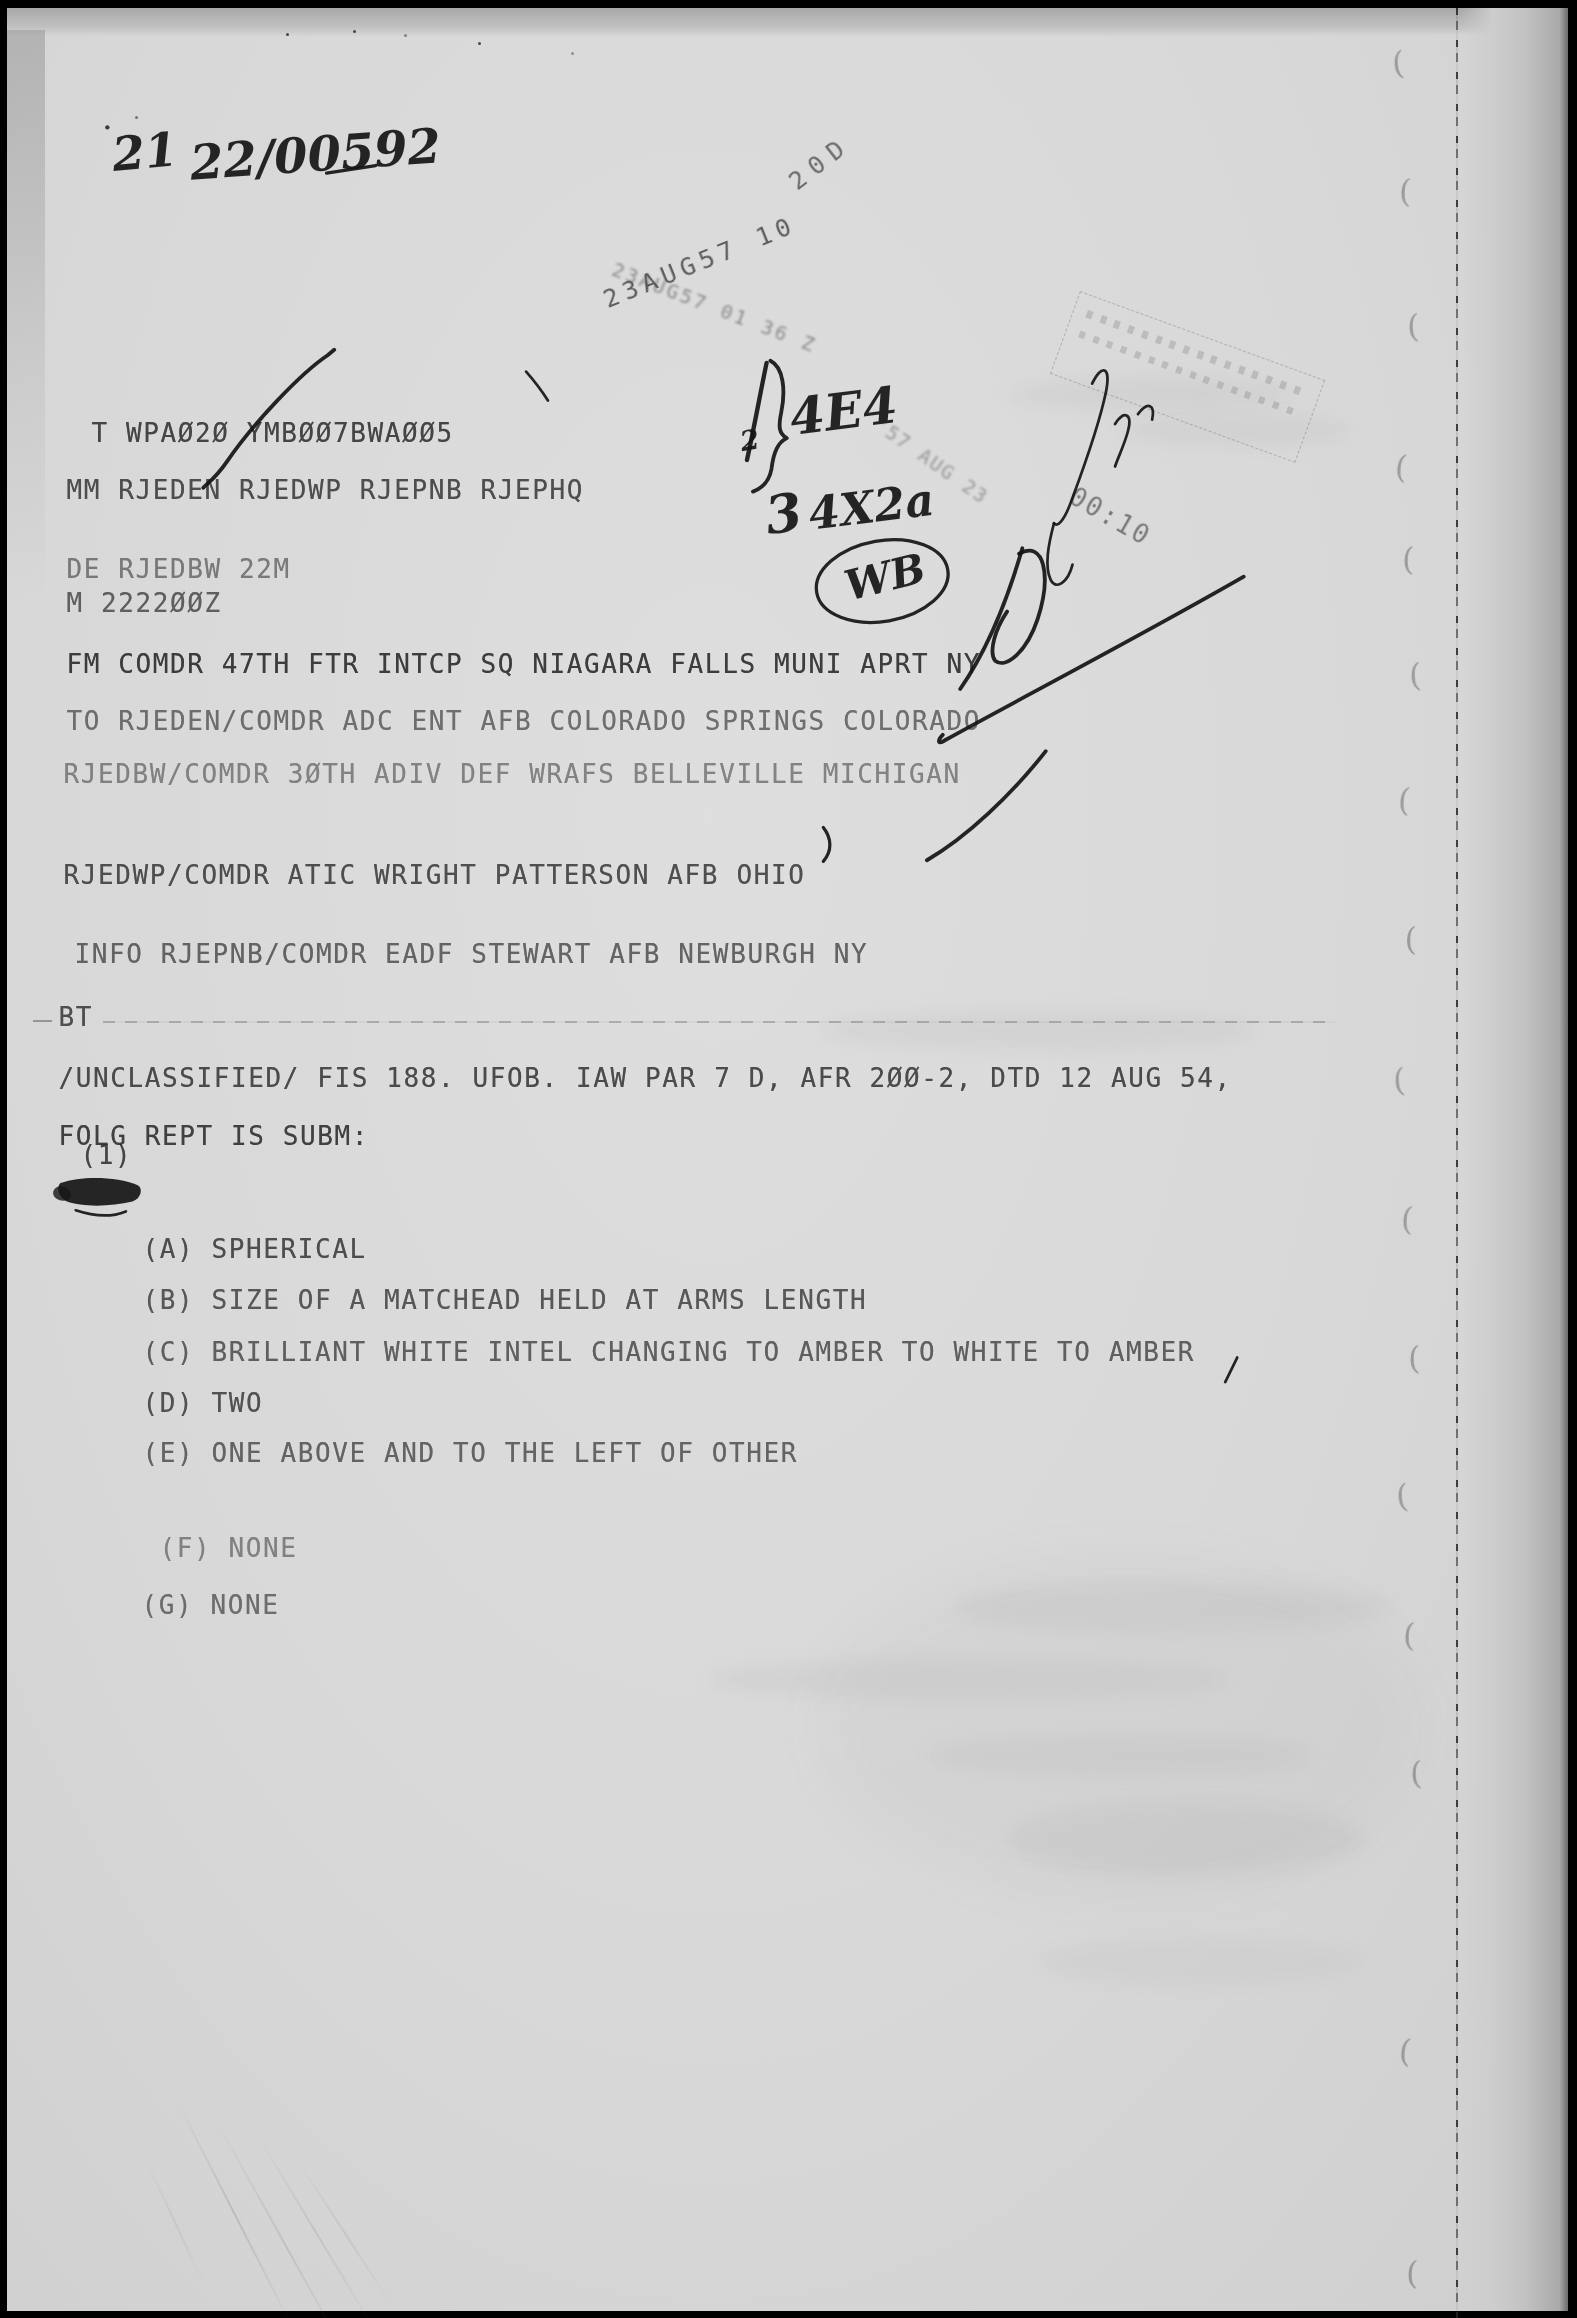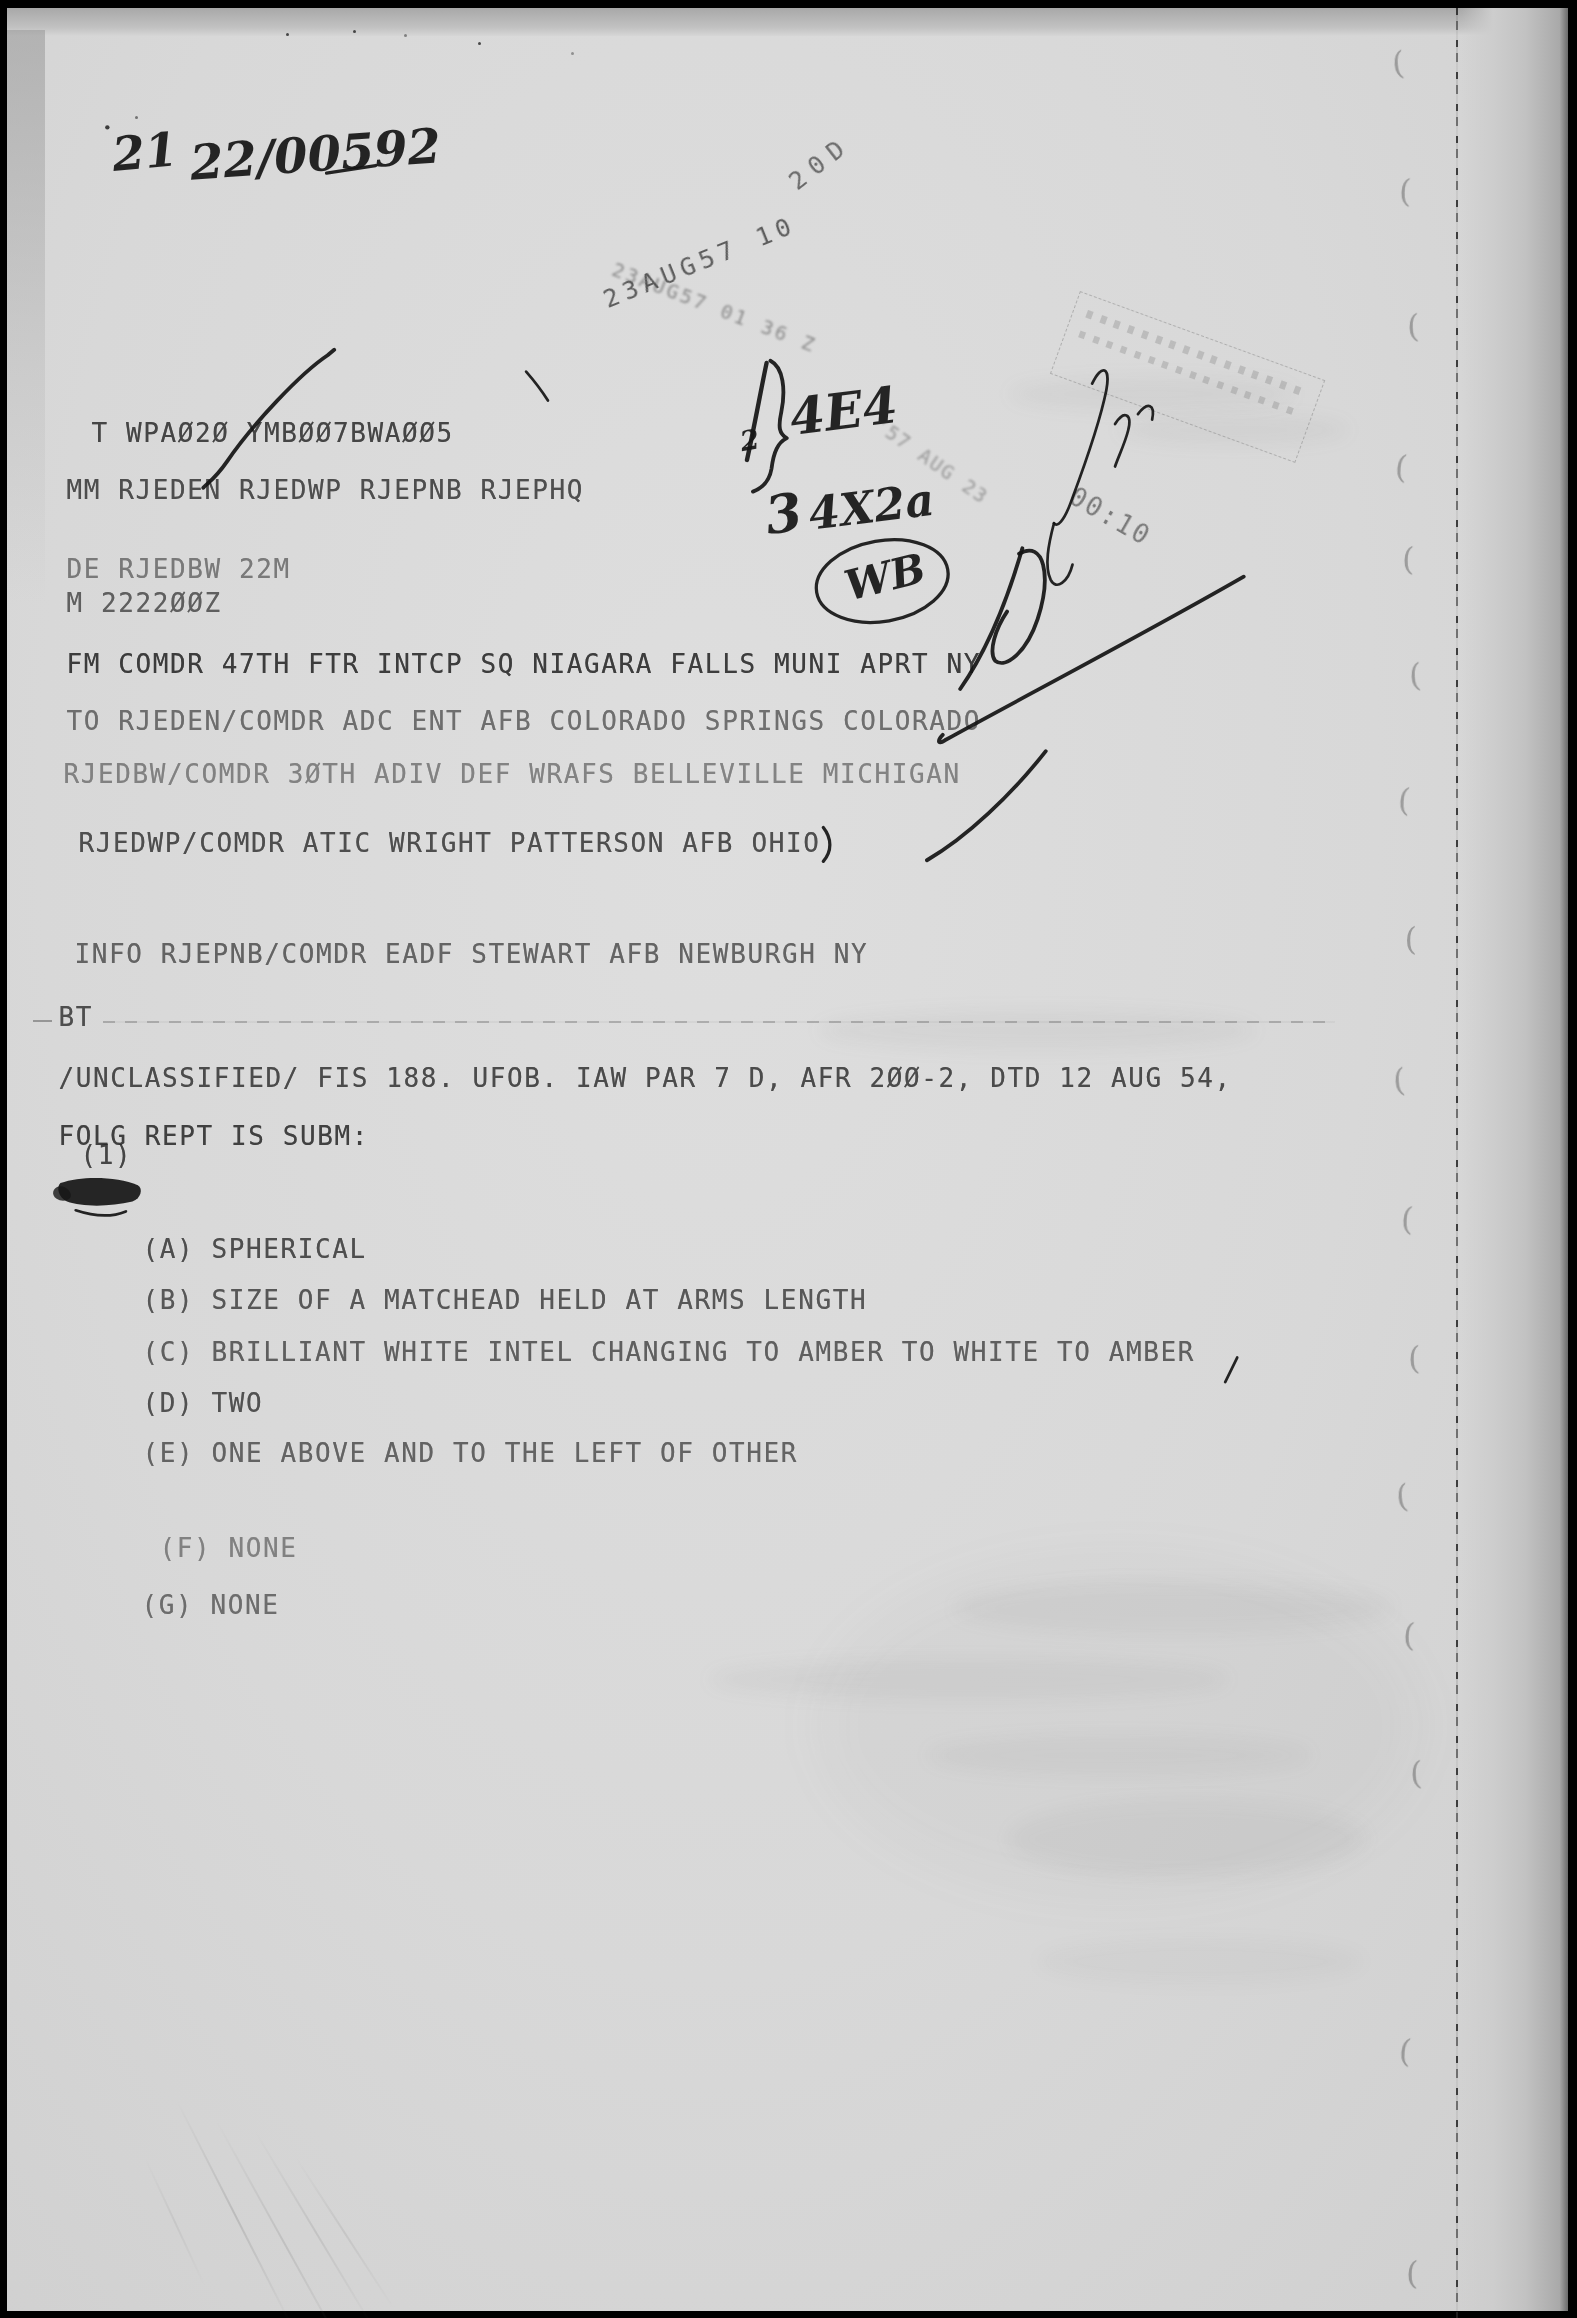--- a/index.html
+++ b/index.html
@@ -73,21 +73,21 @@
     <div class="speck" style="left:128px;top:108px;opacity:.7"></div>
 
     <div style="position:absolute;left:0;top:0;width:100%;height:100%">
         <div class="tl" style="left: 85px; top: 410px; opacity: 0.85;">T WPAØ2Ø YMBØØ7BWAØØ5</div>
         <div class="tl" style="left: 60px; top: 467px; opacity: 0.8;">MM RJEDEN RJEDWP RJEPNB RJEPHQ</div>
         <div class="tl" style="left: 60px; top: 524px; opacity: 0.55; margin-top: 22px;">DE RJEDBW 22M</div>
         <div class="tl" style="left: 60px; top: 580px; opacity: 0.7;">M 2222ØØZ</div>
         <div class="tl" style="left: 60px; top: 641px; opacity: 0.9;">FM COMDR 47TH FTR INTCP SQ NIAGARA FALLS MUNI APRT NY</div>
         <div class="tl" style="left: 60px; top: 698px; opacity: 0.62;">TO RJEDEN/COMDR ADC ENT AFB COLORADO SPRINGS COLORADO</div>
         <div class="tl" style="left: 57px; top: 751px; opacity: 0.5;">RJEDBW/COMDR 3ØTH ADIV DEF WRAFS BELLEVILLE MICHIGAN</div>
-        <div class="tl" style="left: 57px; top: 820px; opacity: 0.8; margin-left: 15px;">RJEDWP/COMDR ATIC WRIGHT PATTERSON AFB OHIO</div>
+        <div class="tl" style="left: 57px; top: 852px; opacity: 0.8;">RJEDWP/COMDR ATIC WRIGHT PATTERSON AFB OHIO</div>
         <div class="tl" style="left: 68px; top: 931px; opacity: 0.68; text-align: right;">INFO RJEPNB/COMDR EADF STEWART AFB NEWBURGH NY</div>
         <div class="tl" style="left: 52px; top: 994px; opacity: 0.8;">BT</div>
         <div class="tl" style="left: 52px; top: 1055px; opacity: 0.82;">/UNCLASSIFIED/ FIS 188. UFOB. IAW PAR 7 D, AFR 2ØØ-2, DTD 12 AUG 54,</div>
         <div class="tl" style="left: 52px; top: 1113px; opacity: 0.88;">FOLG REPT IS SUBM:</div>
         <div class="tl" style="left: 74px; top: 1132px; opacity: 0.85;">(1)</div>
         <div class="tl" style="left: 136px; top: 1226px; opacity: 0.8;">(A) SPHERICAL</div>
         <div class="tl" style="left: 136px; top: 1277px; opacity: 0.75;">(B) SIZE OF A MATCHEAD HELD AT ARMS LENGTH</div>
         <div class="tl" style="left: 136px; top: 1329px; opacity: 0.7;">(C) BRILLIANT WHITE INTEL CHANGING TO AMBER TO WHITE TO AMBER</div>
         <div class="tl" style="left: 136px; top: 1380px; opacity: 0.78;">(D) TWO</div>
         <div class="tl" style="left: 136px; top: 1430px; opacity: 0.68;">(E) ONE ABOVE AND TO THE LEFT OF OTHER</div>

